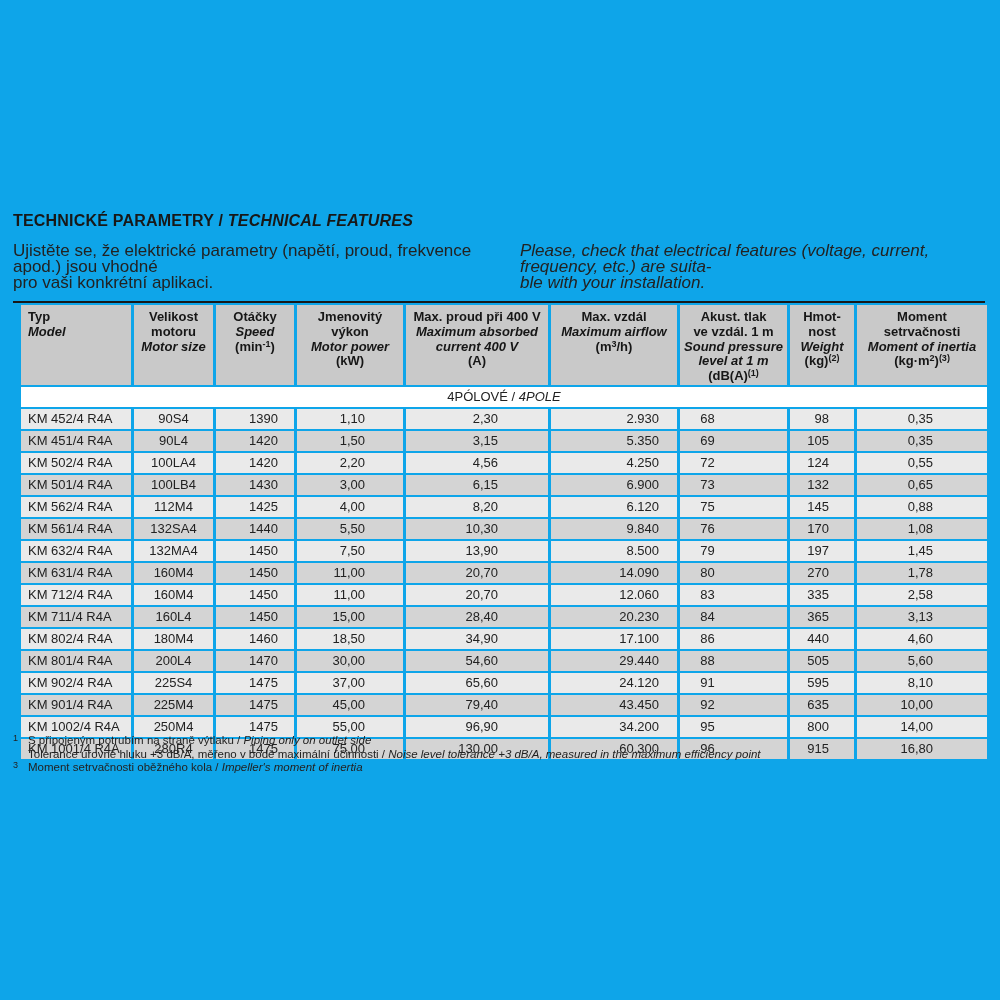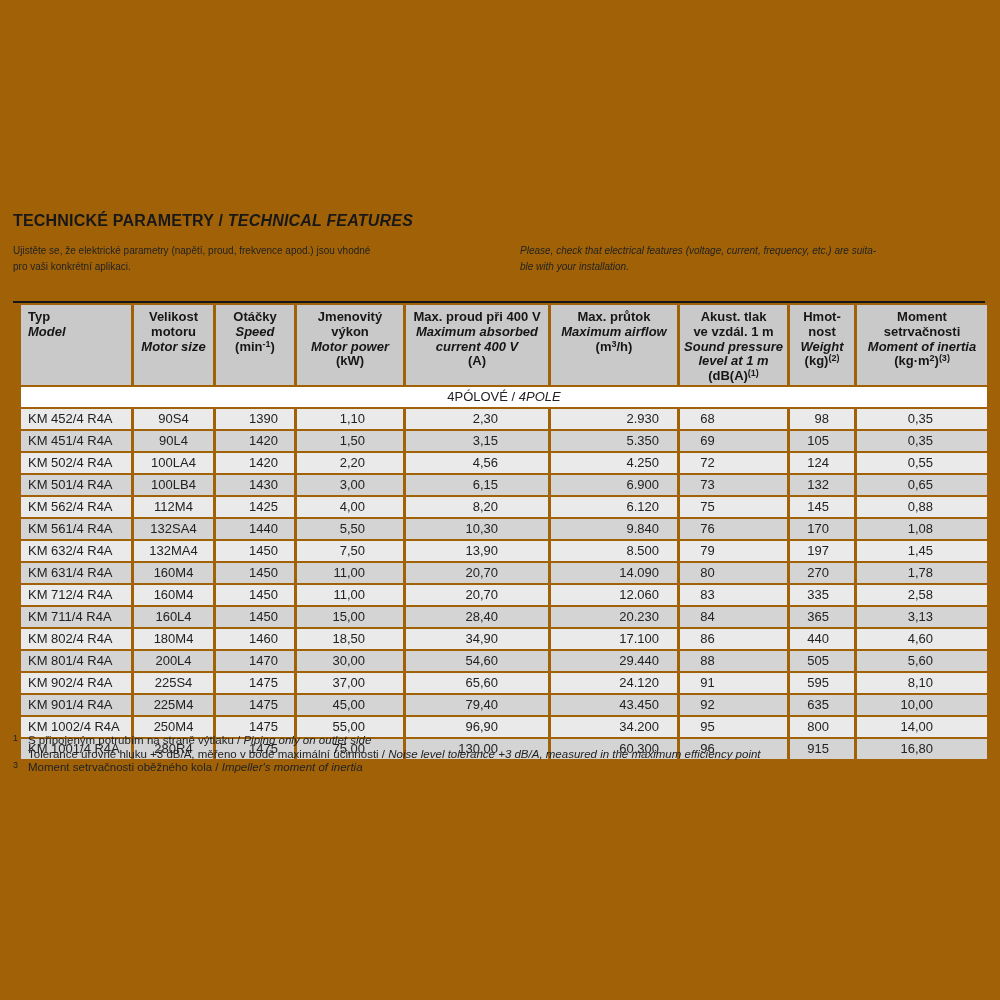--- a/index.html
+++ b/index.html
@@ -1,24 +1,24 @@
 <!DOCTYPE html>
 <html><head>
 <meta charset="utf-8">
 <style>
   html,body{margin:0;padding:0;background:#ffffff;}
-  .page{position:relative;width:1000px;height:1000px;background:#a16207;overflow:hidden;
+  .page{position:relative;width:1000px;height:1000px;background:#0ea5e9;overflow:hidden;
         font-family:"Liberation Sans", sans-serif;color:#1e1e1e;}
   .it{font-style:italic;}
   .sup{font-size:9px;position:relative;top:-4px;}
   
   .title{position:absolute;left:13px;top:201px;font-size:16px;font-weight:bold;
          letter-spacing:0.2px;color:#181818;white-space:nowrap;}
   
-  .intro{position:absolute;top:243px;font-size:10px;line-height:16px;color:#222;}
+  .intro{position:absolute;top:243px;font-size:17px;line-height:16px;color:#222;}
   .intro-cz{left:13px;width:490px;}
   .intro-en{left:520px;width:478px;font-style:italic;}
   
   .rule{position:absolute;left:13px;top:301px;width:972px;height:2px;background:#181818;}
   table.tech{position:absolute;left:18px;top:303px;border-collapse:separate;
              border-spacing:3px 2px;table-layout:fixed;font-size:13px;}
   table.tech td,table.tech th{overflow:hidden;}
   th.hdr{background:#c9c9c9;vertical-align:top;font-weight:bold;text-align:center;
          padding:5px 2px 0 2px;font-size:13px;line-height:14.8px;height:73px;color:#161616;}
   th.hleft{text-align:left;padding-left:7px;}
@@ -92,21 +92,21 @@
             <div><span class="it">Motor power</span></div>
             <div><span>(kW)</span></div>
           </th>
           <th class="hdr">
             <div><span>Max. proud při 400 V</span></div>
             <div><span class="it">Maximum absorbed</span></div>
             <div><span class="it">current 400 V</span></div>
             <div><span>(A)</span></div>
           </th>
           <th class="hdr">
-            <div><span>Max. průtok</span></div>
+            <div><span>Max. vzdál</span></div>
             <div><span class="it">Maximum airflow</span></div>
             <div><span>(m</span><span class="sup">3</span><span>/h)</span></div>
           </th>
           <th class="hdr">
             <div><span>Akust. tlak</span></div>
             <div><span>ve vzdál. 1 m</span></div>
             <div><span class="it">Sound pressure</span></div>
             <div><span class="it">level at 1 m</span></div>
             <div><span>(dB(A)</span><span class="sup">(1)</span></div>
           </th>

